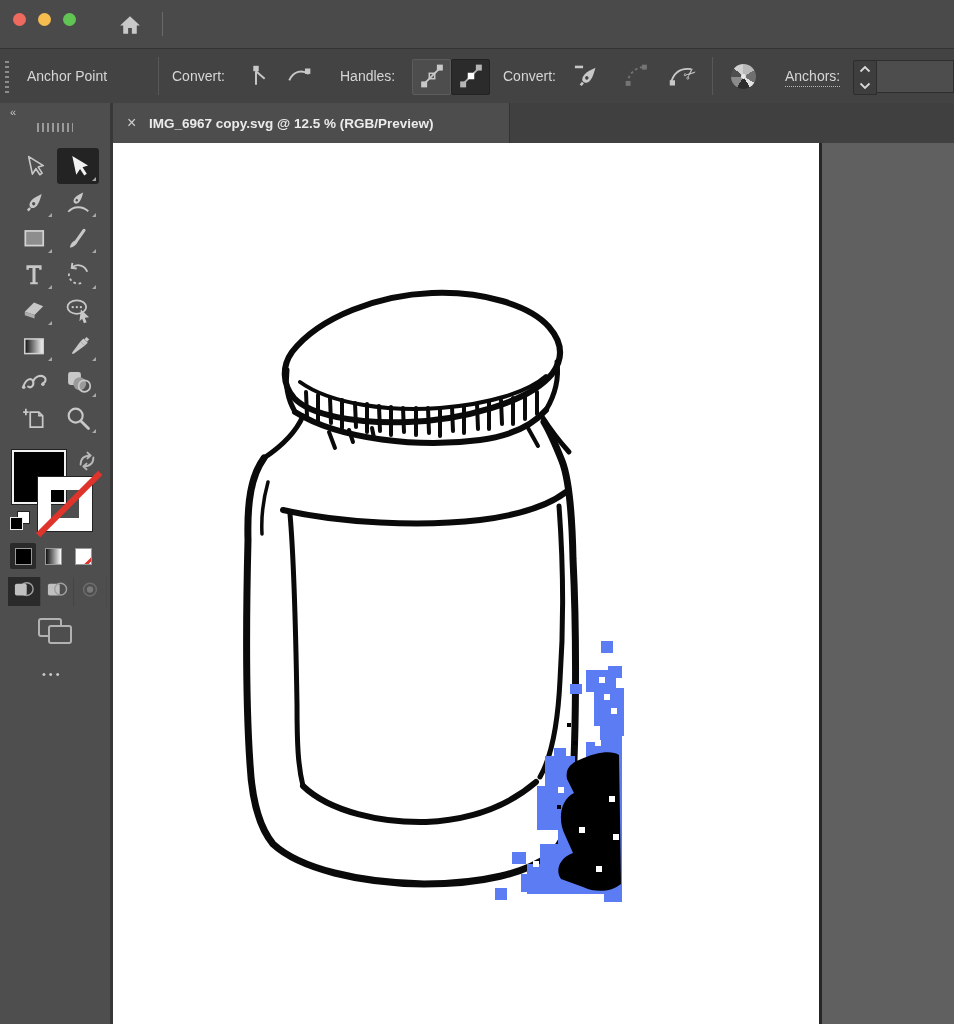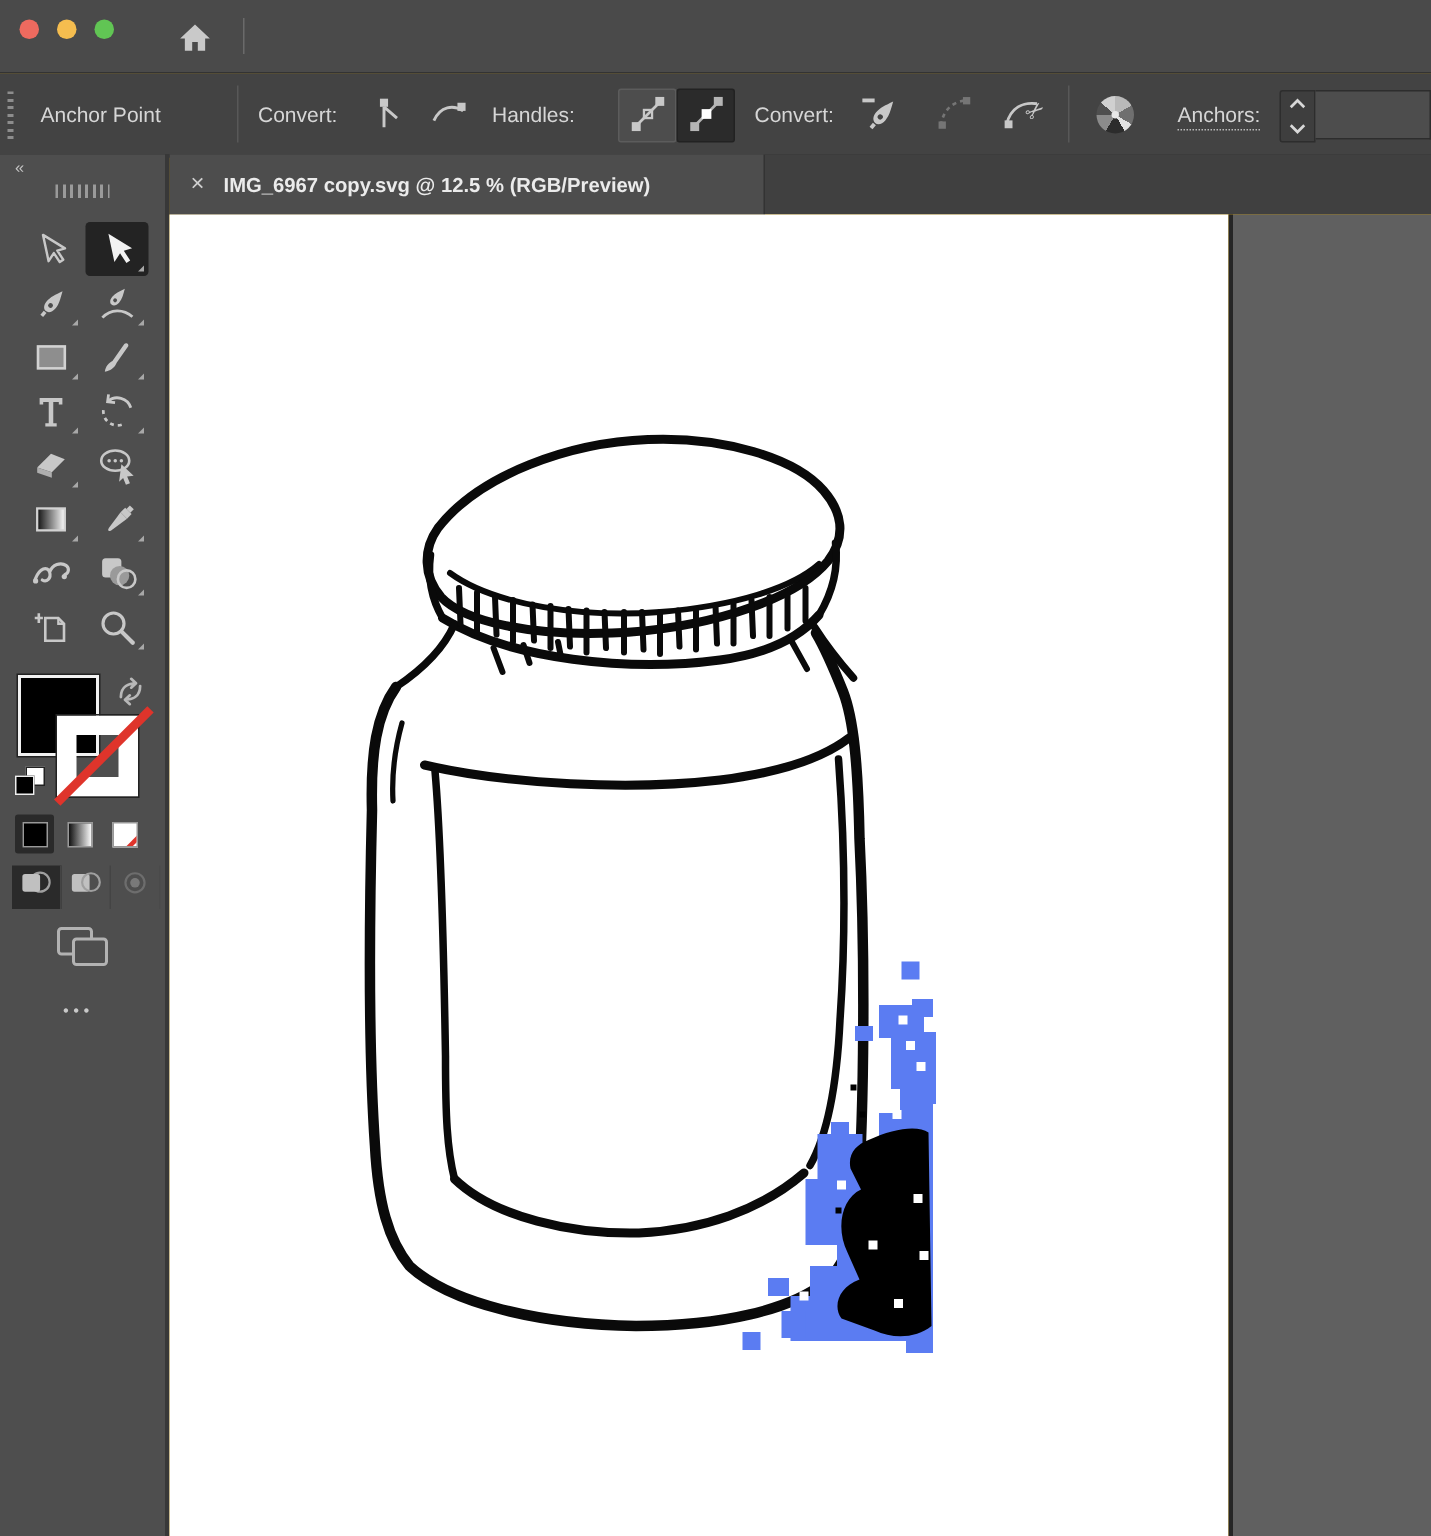--- a/index.html
+++ b/index.html
@@ -113,21 +113,21 @@
     </div>
     <div class="abs cb-btn" style="left:283px;">
       <span>
         <svg width="26" height="26" viewBox="0 0 24 24">
             <path d="M3 17 C7 8 15 7 21 11" stroke="#c8c8c8" stroke-width="1.8" fill="none"></path>
             <rect x="17.5" y="6" width="5" height="5" fill="#c8c8c8"></rect>
           </svg>
       </span>
     </div>
 
-    <div class="abs cb-label" style="left:328px;">Handles:</div>
+    <div class="abs cb-label" style="left:340px;">Handles:</div>
     <div class="abs cb-toggle raised" style="left:412px;">
       <span>
         <svg width="26" height="26" viewBox="0 0 24 24">
             <path d="M4 20 L20 4" stroke="#c8c8c8" stroke-width="1.6"></path>
             <rect x="2" y="17" width="5.5" height="5.5" fill="#c8c8c8"></rect>
             <rect x="16.5" y="1.5" width="5.5" height="5.5" fill="#c8c8c8"></rect>
             <rect x="9.5" y="9.5" width="5" height="5" fill="none" stroke="#c8c8c8" stroke-width="1.4"></rect>
           </svg>
       </span>
     </div>

